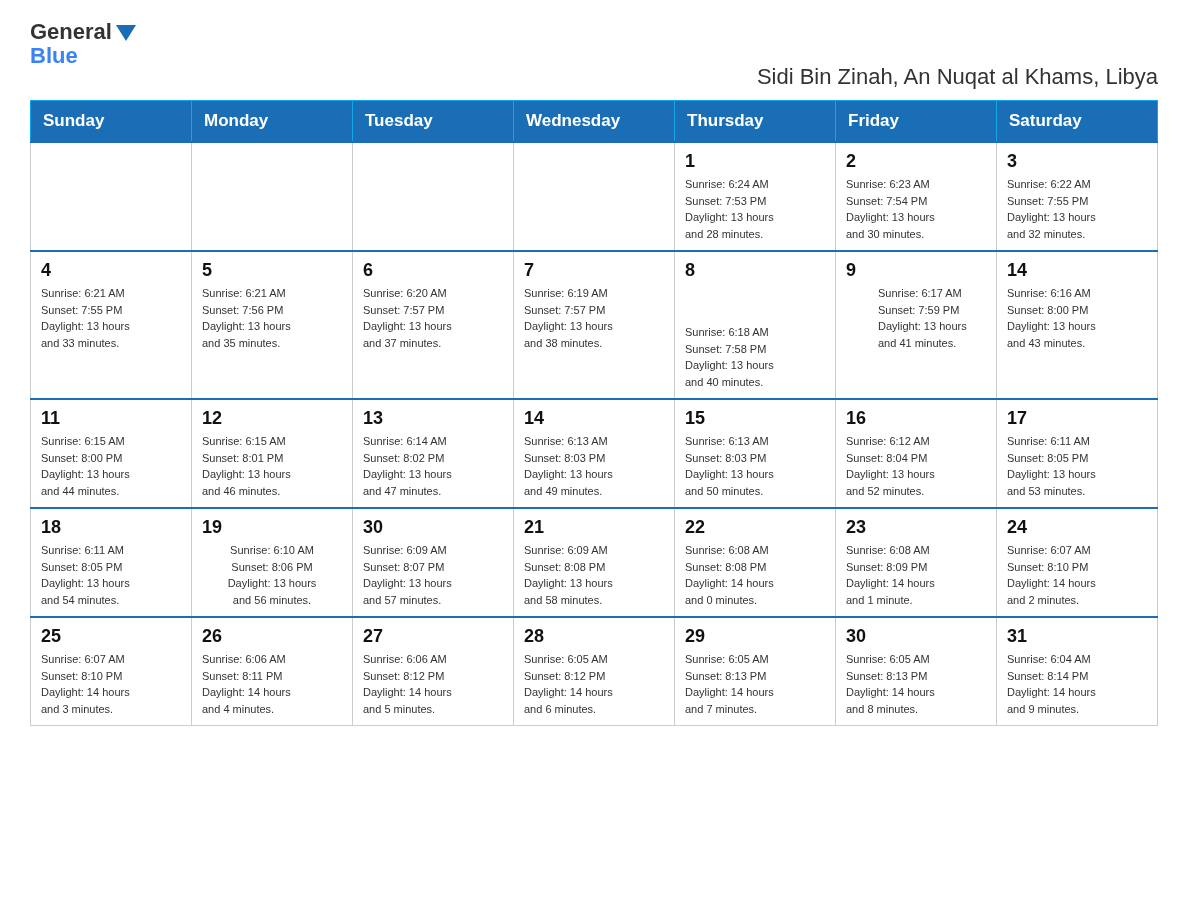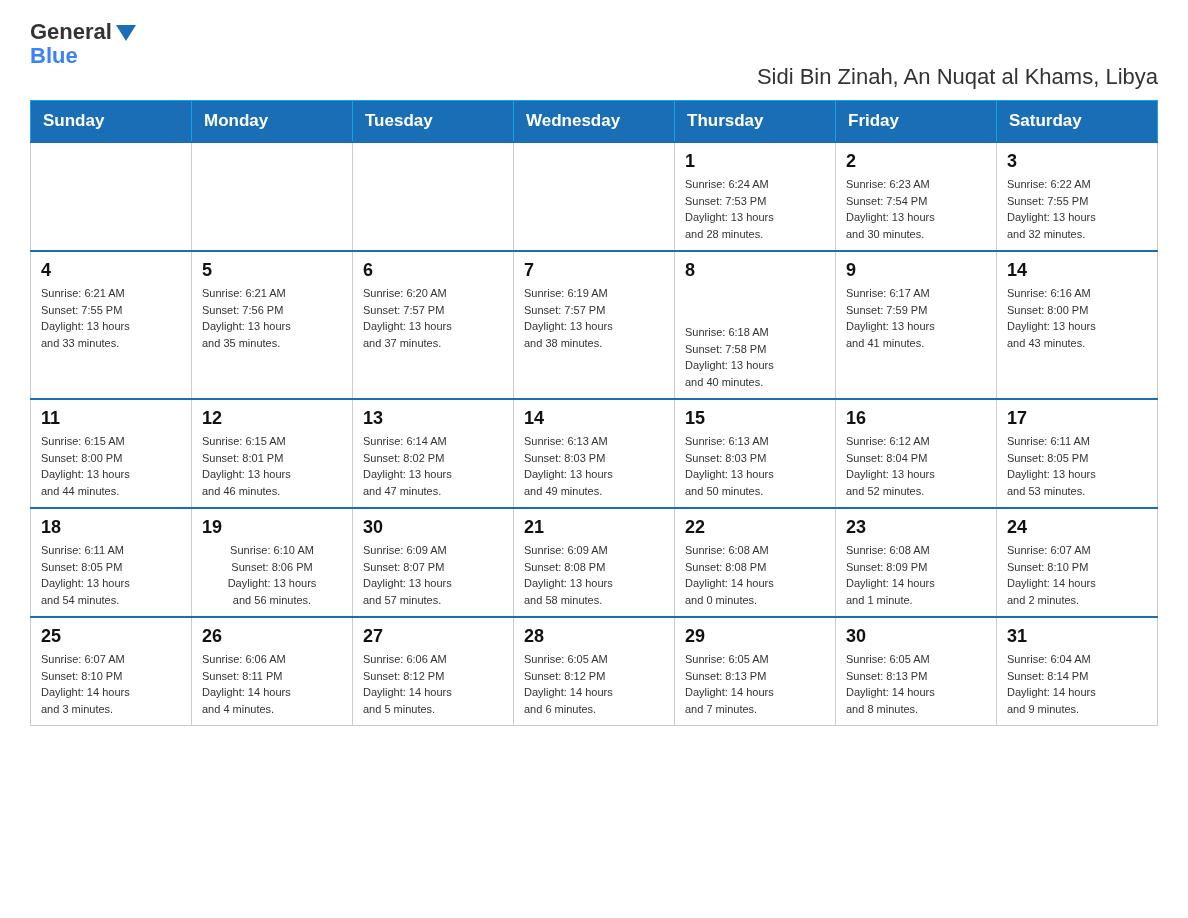--- a/index.html
+++ b/index.html
@@ -176,21 +176,21 @@
         </td>
         <td>
           <span class="day-num">8</span>
           <div class="day-info" style="white-space: pre-line; margin-top: 43px;">Sunrise: 6:18 AM
 Sunset: 7:58 PM
 Daylight: 13 hours
 and 40 minutes.</div>
         </td>
         <td>
           <span class="day-num">9</span>
-          <div class="day-info" style="white-space: pre-line;">Sunrise: 6:17 AM
+          <div class="day-info" style="white-space: pre-line; margin-left: 32px;">Sunrise: 6:17 AM
 Sunset: 7:59 PM
 Daylight: 13 hours
 and 41 minutes.</div>
         </td>
         <td>
           <span class="day-num">14</span>
           <div class="day-info" style="white-space: pre-line;">Sunrise: 6:16 AM
 Sunset: 8:00 PM
 Daylight: 13 hours
 and 43 minutes.</div>

